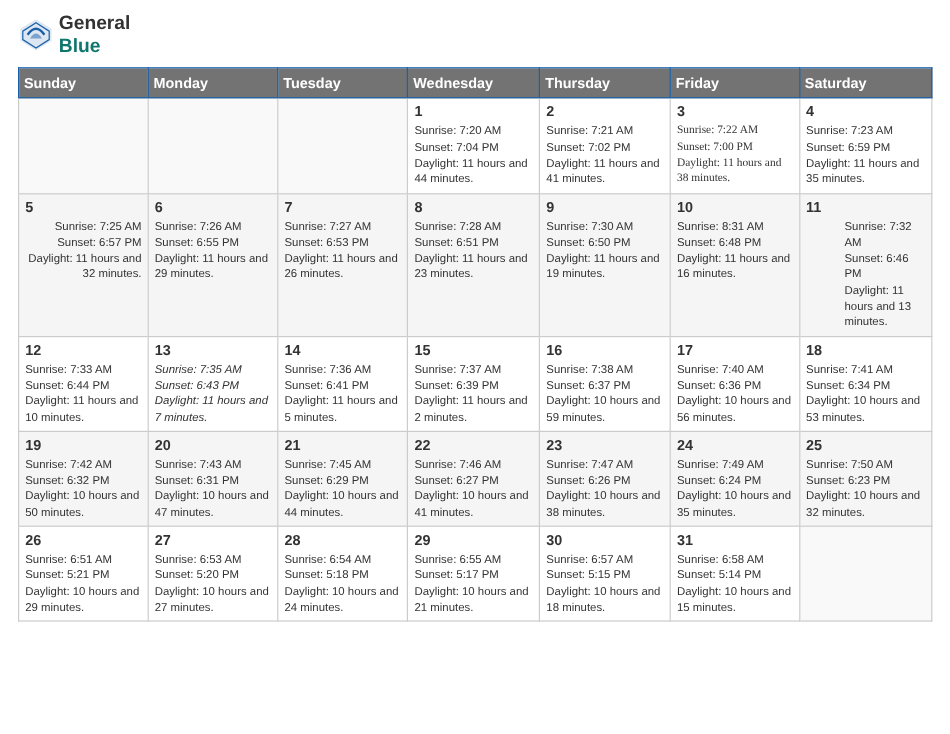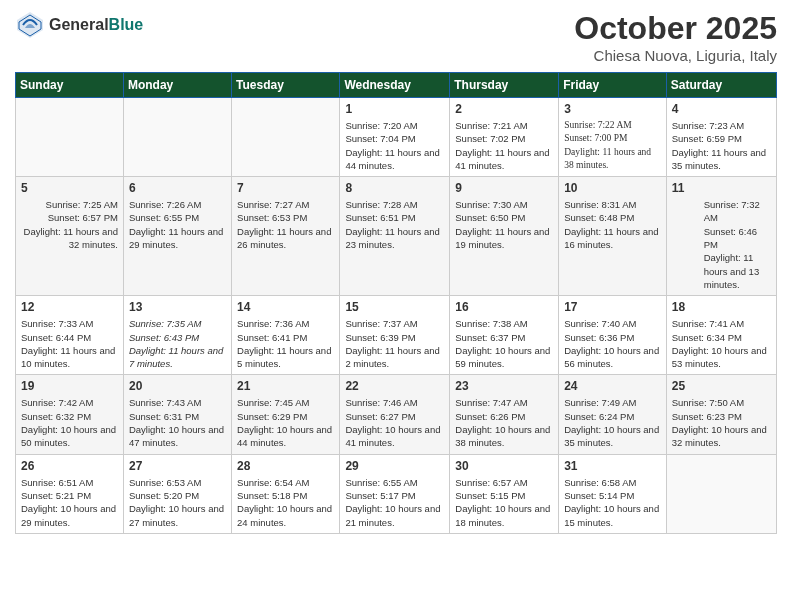--- a/index.html
+++ b/index.html
@@ -19,21 +19,21 @@
       align-items: flex-start;
       margin-bottom: 8px;
     }
     .logo {
       display: flex;
       align-items: center;
       gap: 4px;
     }
     .logo-text {
       display: flex;
-      flex-direction: row;
+      flex-direction: column;
       line-height: 1.2;
       justify-content: space-between;
     }
     .logo-general {
       font-size: 16px;
       font-weight: bold;
       color: #333;
     }
     .logo-blue {
       font-size: 16px;
@@ -55,21 +55,21 @@
     .subtitle {
       font-size: 15px;
       color: #555;
     }
     .calendar {
       width: 100%;
       border-collapse: collapse;
       border: 1px solid #ccc;
     }
     .calendar th {
-      background-color: #14532d;
+      background-color: #737373;
       color: #fff;
       font-size: 12px;
       font-weight: bold;
       padding: 5px 4px;
       text-align: left;
       border: 1px solid #1a5fa8;
       margin-left: 12px;
     }
     .calendar td {
       vertical-align: top;
@@ -108,24 +108,20 @@
       <svg class="logo-icon" viewBox="0 0 30 30">
         <polygon points="15,2 28,10 28,20 15,28 2,20 2,10" fill="#1a5fa8" opacity="0.15"></polygon>
         <polygon points="15,5 26,12 26,19 15,26 4,19 4,12" fill="none" stroke="#1a5fa8" stroke-width="1"></polygon>
         <path d="M8,15 Q15,5 22,15" fill="none" stroke="#1a5fa8" stroke-width="2"></path>
         <path d="M10,18 Q15,10 20,18" fill="#1a5fa8" opacity="0.5"></path>
       </svg>
       <div class="logo-text">
         <span class="logo-general">General</span>
         <span class="logo-blue">Blue</span>
       </div>
-    </div>
-    <div class="title-block">
-      <div class="month-title">October 2025</div>
-      <div class="subtitle">Chiesa Nuova, Liguria, Italy</div>
     </div>
   </div>
 
   <table class="calendar">
     <thead>
       <tr>
         <th>Sunday</th>
         <th>Monday</th>
         <th>Tuesday</th>
         <th>Wednesday</th>

